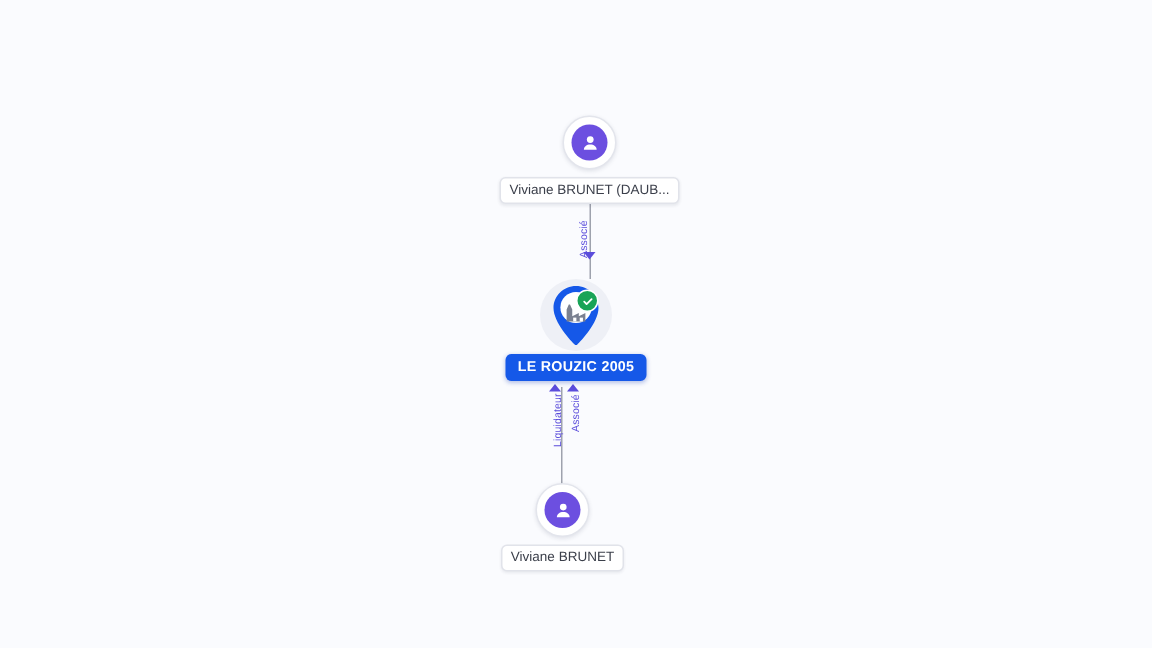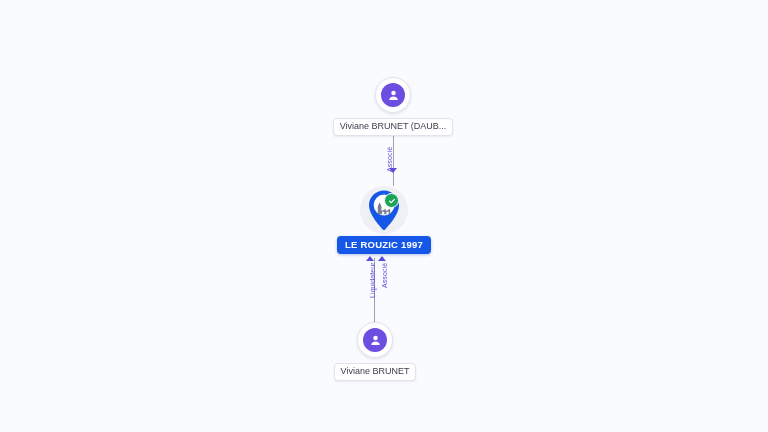--- a/index.html
+++ b/index.html
@@ -195,21 +195,21 @@
             <rect x="16" y="17" width="3.4" height="4" fill="#ffffff"></rect>
           </svg>
         </span>
         <span class="check-badge">
           <svg width="8" height="8" viewBox="0 0 12 12">
             <path d="M2.2 6.2 4.6 8.6 9.6 3.6" stroke="#ffffff" stroke-width="1.8" fill="none" stroke-linecap="round" stroke-linejoin="round"></path>
           </svg>
         </span>
       </div>
     </div>
-    <div class="company-label">LE ROUZIC 1997</div>
+    <div class="company-label">LE ROUZIC 2005</div>
   </div>
 
   <div class="person-node" style="left:258px; top:322px; width:234px;">
     <div class="avatar-ring">
       <div class="avatar-disc">
         <svg width="15" height="15" viewBox="0 0 24 24" fill="#ffffff">
           <circle cx="12" cy="8" r="3.6"></circle>
           <path d="M5.2 19c0-3.5 3-5.6 6.8-5.6s6.8 2.1 6.8 5.6z"></path>
         </svg>
       </div>

